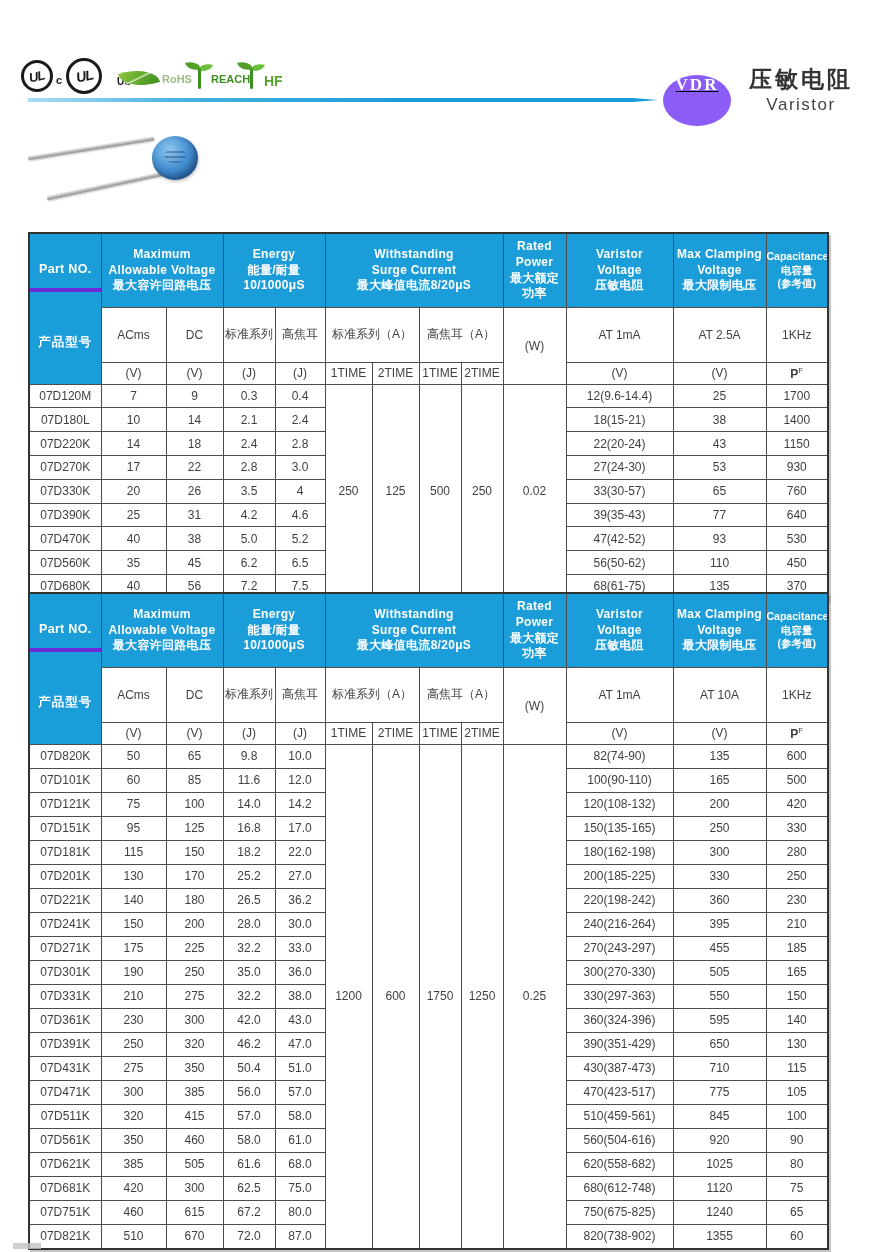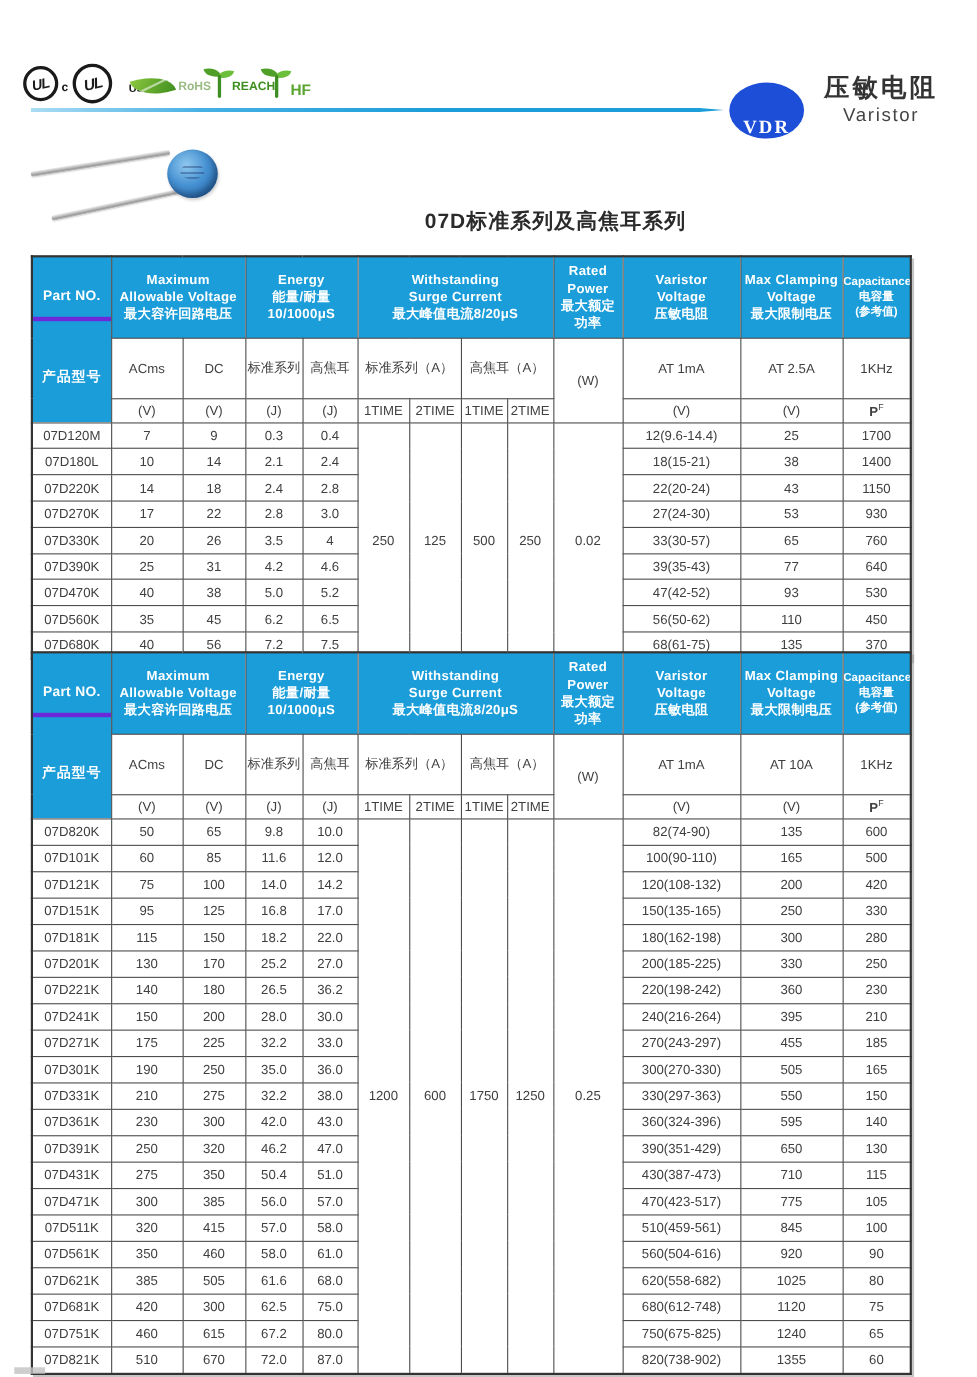--- a/index.html
+++ b/index.html
@@ -15,22 +15,22 @@
   .sprout{position:absolute;width:26px;height:30px;}
   .sprout .stem{position:absolute;left:12px;top:7px;width:3px;height:21px;background:#3d8f23;border-radius:2px;}
   .sprout .leafL{position:absolute;left:0;top:0;width:14px;height:10px;background:#4f9f28;border-radius:0 100% 0 100%;transform:rotate(-14deg);}
   .sprout .leafR{position:absolute;right:0;top:2px;width:13px;height:9px;background:#6cbf3a;border-radius:100% 0 100% 0;transform:rotate(14deg);}
   .cert-label{position:absolute;font-weight:bold;}
 
   
   .blue-line{position:absolute;left:28px;top:98px;width:630px;height:4px;
     background:linear-gradient(90deg,#aadcf4 0%,#45b0e4 25%,#1a9dd9 60%);
     clip-path:polygon(0 0,96% 0,100% 50%,96% 100%,0 100%);}
-  .vdr-ellipse{position:absolute;left:663px;top:75px;width:68px;height:51px;background:#1d4ed8;border-radius:50%;
-    display:flex;align-items:flex-end;justify-content:center;}
+  .vdr-ellipse{position:absolute;left:663px;top:75px;width:68px;height:51px;background:#8b5cf6;border-radius:50%;
+    display:flex;align-items:flex-start;justify-content:center;text-decoration:underline;}
   .vdr-ellipse span{color:#fff;font-family:"Liberation Serif","DejaVu Serif",serif;font-weight:bold;font-size:17px;letter-spacing:2px;}
   .title-block{position:absolute;left:740px;top:66px;width:122px;text-align:center;}
   .title-cn{font-size:23px;font-weight:bold;color:#333;letter-spacing:3px;line-height:1.2;}
   .title-en{font-size:17px;color:#444;letter-spacing:1.5px;line-height:1.3;}
 
   
   .photo{position:absolute;left:24px;top:128px;width:210px;height:95px;}
   .lead{position:absolute;height:5px;border-radius:3px;background:linear-gradient(#f2f2f2,#9a9a9a 70%,#c8c8c8);box-shadow:0 1px 1px rgba(0,0,0,.15);}
   .lead1{left:4px;top:28px;width:128px;transform:rotate(-9deg);transform-origin:left center;}
   .lead2{left:23px;top:68px;width:126px;transform:rotate(-12deg);transform-origin:left center;}
@@ -106,21 +106,20 @@
     <div class="title-cn">压敏电阻</div>
     <div class="title-en">Varistor</div>
   </div>
 
   <div class="photo">
     <div class="lead lead1"></div>
     <div class="lead lead2"></div>
     <div class="disc"></div>
   </div>
 
-  <div class="section-title">07D标准系列及高焦耳系列</div>
 
   <table class="spec t1" style="top:232px;">
     <colgroup>
       <col style="width:72px">
         <col style="width:65px">
         <col style="width:57px">
         <col style="width:52px">
       <col style="width:50px">
         <col style="width:47px">
         <col style="width:47px">

